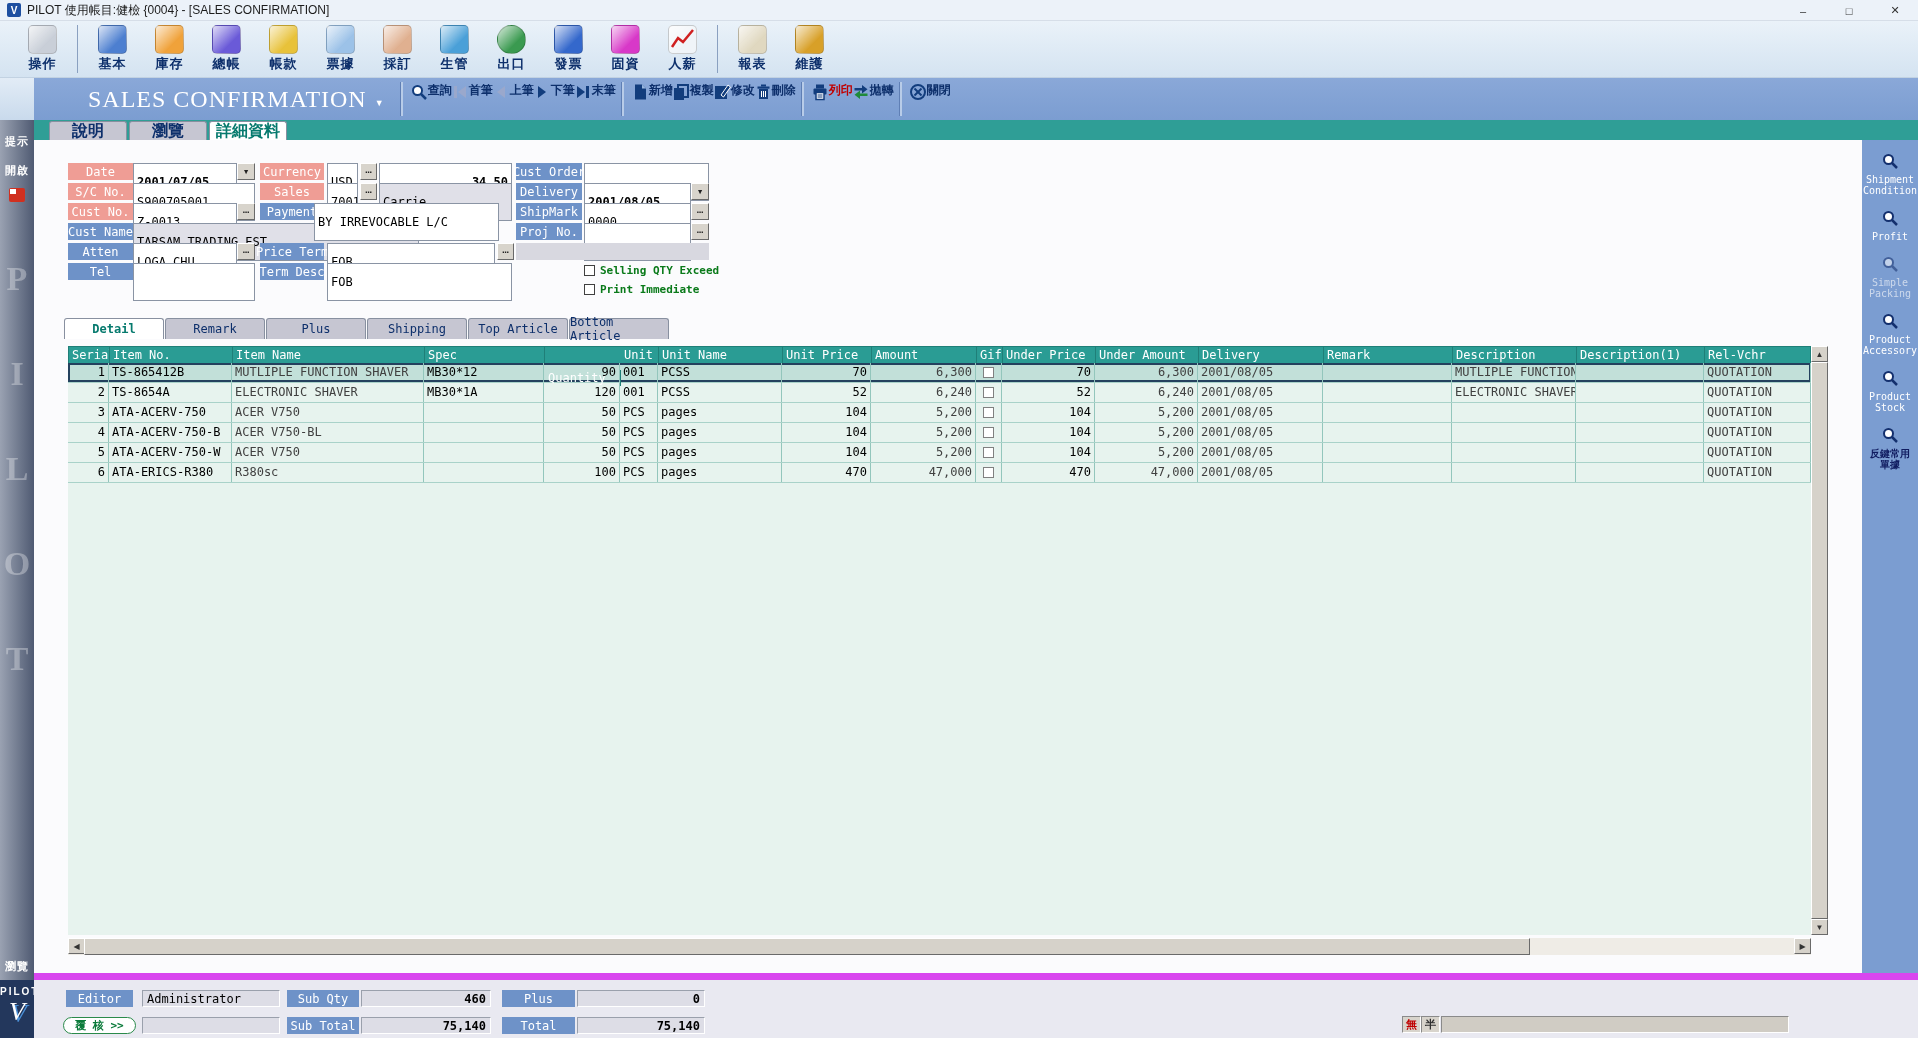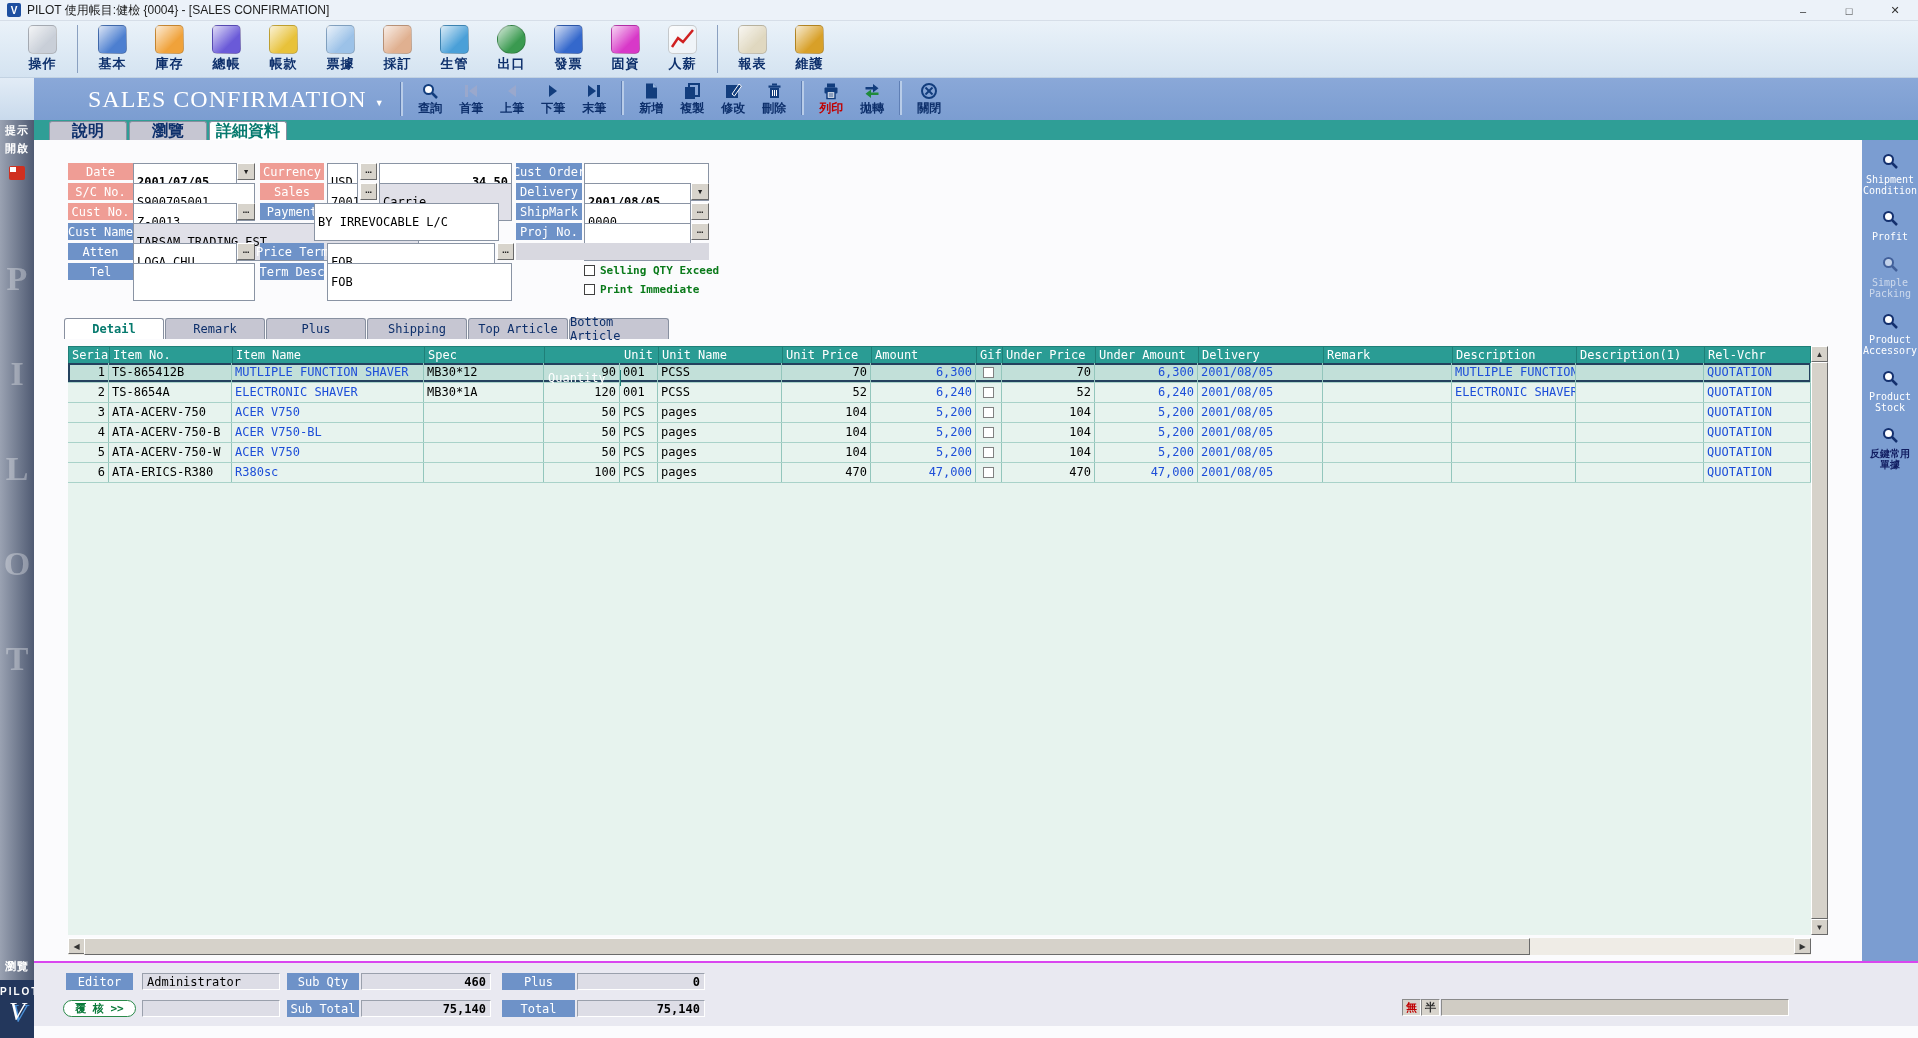--- a/index.html
+++ b/index.html
@@ -20,32 +20,32 @@
 .tb1-icon{width:29px;height:29px;border-radius:5px;border:1px solid rgba(0,0,0,.18);margin-bottom:1px}
 .tb1-label{font-size:13px;font-weight:bold;color:#0d2f6b;letter-spacing:1px;white-space:nowrap}
 .tb1-sep{width:1px;height:48px;background:#8aa0c0;margin:4px 6px 0}
 
 
 #toolbar2{position:absolute;top:78px;left:0;right:0;height:42px;background:linear-gradient(#8aa8d8,#7b9dd1);display:flex;align-items:center}
 #t2-cap{width:34px;height:42px;background:linear-gradient(#e2ecf6,#c9daec);flex:0 0 auto}
 #t2-title{font-family:"Liberation Serif",serif;font-size:24px;color:#fff;margin-left:54px;letter-spacing:1px;white-space:nowrap}
 #t2-caret{color:#fff;font-size:9px;margin:8px 10px 0 8px;cursor:pointer}
 .t2-sep{width:2px;height:34px;background:#b8cce8;box-shadow:-1px 0 0 #5f7fb5;margin:0 7px;flex:0 0 auto}
-.t2-btn{width:41px;display:flex;flex-direction:column;align-items:center;cursor:pointer}
+.t2-btn{width:41px;display:flex;flex-direction:row;cursor:pointer}
 .t2-icon{height:19px;display:flex;align-items:center}
 .t2-label{font-size:12px;font-weight:bold;color:#0d2f6b;white-space:nowrap}
 
 
 #tabrow{position:absolute;top:120px;left:34px;right:0;height:20px;background:#2f9e96;display:flex;padding-left:15px}
 .main-tab{width:78px;height:19px;margin-top:1px;background:#c6c6d2;border:1px solid #8890a0;border-bottom:none;border-radius:3px 3px 0 0;display:flex;align-items:center;justify-content:center;font-size:16px;font-weight:bold;color:#0d2f6b;margin-right:2px;cursor:pointer}
 .main-tab.active{background:#fff;color:#067a6e}
 
 
 #left-sidebar{position:absolute;top:120px;left:0;width:34px;bottom:0;background:linear-gradient(to right,#9aa2b2,#4f5a72)}
-.ls-item{color:#fff;font-size:11px;font-weight:bold;text-align:center;margin-top:3px;cursor:pointer;letter-spacing:1px}
+.ls-item{color:#fff;font-size:11px;font-weight:bold;text-align:center;margin-top:14px;cursor:pointer;letter-spacing:1px}
 .ls-doc{width:16px;height:14px;background:#d03020;border-radius:2px;margin:10px auto 0;position:relative;cursor:pointer}
 .ls-doc::before{content:"";position:absolute;left:1px;top:1px;width:6px;height:5px;background:#fff}
 .wm-letter{position:absolute;width:100%;text-align:center;font-family:"Liberation Serif",serif;font-size:34px;font-weight:bold;color:rgba(255,255,255,.32)}
 #ls-browse{position:absolute;bottom:64px;width:100%}
 #ls-logo{position:absolute;bottom:0;width:100%;height:58px;background:#23375c;text-align:center}
 #ls-logo-text{color:#fff;font-size:10px;font-weight:bold;letter-spacing:2px;margin-top:6px}
 #ls-logo-v{color:#fff;font-family:"Liberation Serif",serif;font-style:italic;font-size:26px;line-height:30px;text-shadow:2px 2px 0 #4a90d8}
 
 
 #right-sidebar{position:absolute;top:140px;right:0;width:56px;height:857px;background:#7b9dd1;display:flex;flex-direction:column;align-items:center;padding-top:12px}
@@ -77,36 +77,36 @@
 .d-tab{width:100px;height:21px;background:#c6c6d2;border:1px solid #8890a0;border-bottom:none;border-radius:3px 3px 0 0;display:flex;align-items:center;justify-content:center;font-family:"DejaVu Sans Mono",monospace;font-size:12px;color:#0d2f6b;margin-right:1px;cursor:pointer}
 .d-tab.active{background:#fff;color:#067a6e;font-weight:bold}
 
 
 #grid{position:absolute;left:68px;top:346px;width:1743px;font-family:"DejaVu Sans Mono",monospace;font-size:12px}
 #grid-header{display:flex;height:17px;background:#2a9c94;color:#fff;border:1px solid #1f7f78;border-bottom:none}
 .gh-cell{height:100%;line-height:16px;padding:0 3px;border-right:1px solid #1f7f78;overflow:hidden;white-space:nowrap;flex:0 0 auto;cursor:pointer}
 .g-row{display:flex;height:20px;background:#e7f3ee;border-bottom:1px solid #a9d2c9;cursor:pointer}
 .g-row.selected{background:#c2e0d9;box-shadow:inset 0 0 0 2px #24415e}
 .g-cell{height:100%;line-height:19px;padding:0 3px;border-right:1px solid #93c6bc;overflow:hidden;white-space:nowrap;flex:0 0 auto;color:#000}
-.g-cell.navy{color:#1d4ed8}
+.g-cell.navy{color:#404040}
 .g-cell.r{text-align:right}.g-cell.c{text-align:center}
 .gift-box{width:11px;height:11px;background:#fff;border:1px solid #808080;margin:4px auto 0}
 #grid-empty{position:absolute;left:68px;top:483px;width:1743px;height:452px;background:#e7f3ee}
 
 
 .sb-btn{position:absolute;width:17px;height:16px;background:#d6d2ca;border:1px solid;border-color:#fff #6a6a6a #6a6a6a #fff;font-size:8px;color:#333;text-align:center;line-height:15px;cursor:pointer}
 .sb-btn.up::before{content:"▲"}.sb-btn.dn::before{content:"▼"}
 .sb-btn.lf::before{content:"◀"}.sb-btn.rt::before{content:"▶"}
 #vsb{position:absolute;left:1811px;top:346px;width:17px;height:589px;background:#efece6}
 #vsb-thumb{position:absolute;left:0;top:16px;width:17px;height:557px;background:#d6d2ca;border:1px solid;border-color:#fff #6a6a6a #6a6a6a #fff;cursor:pointer}
 #hsb{position:absolute;left:68px;top:938px;width:1743px;height:17px;background:#efece6}
 #hsb-thumb{position:absolute;left:16px;top:0;width:1446px;height:17px;background:#d6d2ca;border:1px solid;border-color:#fff #6a6a6a #6a6a6a #fff;cursor:pointer}
 
 
-#footer{position:absolute;left:34px;right:0;bottom:12px;height:65px;background:#e9e9f1;border-top:2px solid #d946ef;font-family:"DejaVu Sans Mono",monospace}
+#footer{position:absolute;left:34px;right:0;bottom:0;height:65px;background:#e9e9f1;border-top:7px solid #d946ef;font-family:"DejaVu Sans Mono",monospace}
 .ft-label{position:absolute;height:17px;background:#6e92c8;color:#fff;font-size:12px;display:flex;align-items:center;justify-content:center;white-space:nowrap}
 .ft-field{position:absolute;height:17px;background:#dddde6;border:1px solid;border-color:#9aa0ac #fff #fff #9aa0ac;font-size:12px;display:flex;align-items:center;padding:0 4px;color:#000;overflow:hidden}
 .ft-field.right{justify-content:flex-end;font-weight:bold}
 #review-btn{position:absolute;height:17px;background:#fff;border:1px solid #2a8a4a;border-radius:9px;color:#0a7a3a;font-size:11px;font-weight:bold;display:flex;align-items:center;justify-content:center;cursor:pointer;font-family:"DejaVu Sans Mono",monospace}
 #status-flags{position:absolute;display:flex}
 .flag{width:19px;height:17px;background:#d8d4cc;border:1px solid;border-color:#8a8a8a #fff #fff #8a8a8a;font-size:11px;font-weight:bold;text-align:center;line-height:15px}
 #status-bar{position:absolute;height:17px;background:#d0ccc4;border:1px solid;border-color:#8a8a8a #fff #fff #8a8a8a}
 </style>
 </head>
 <body>

